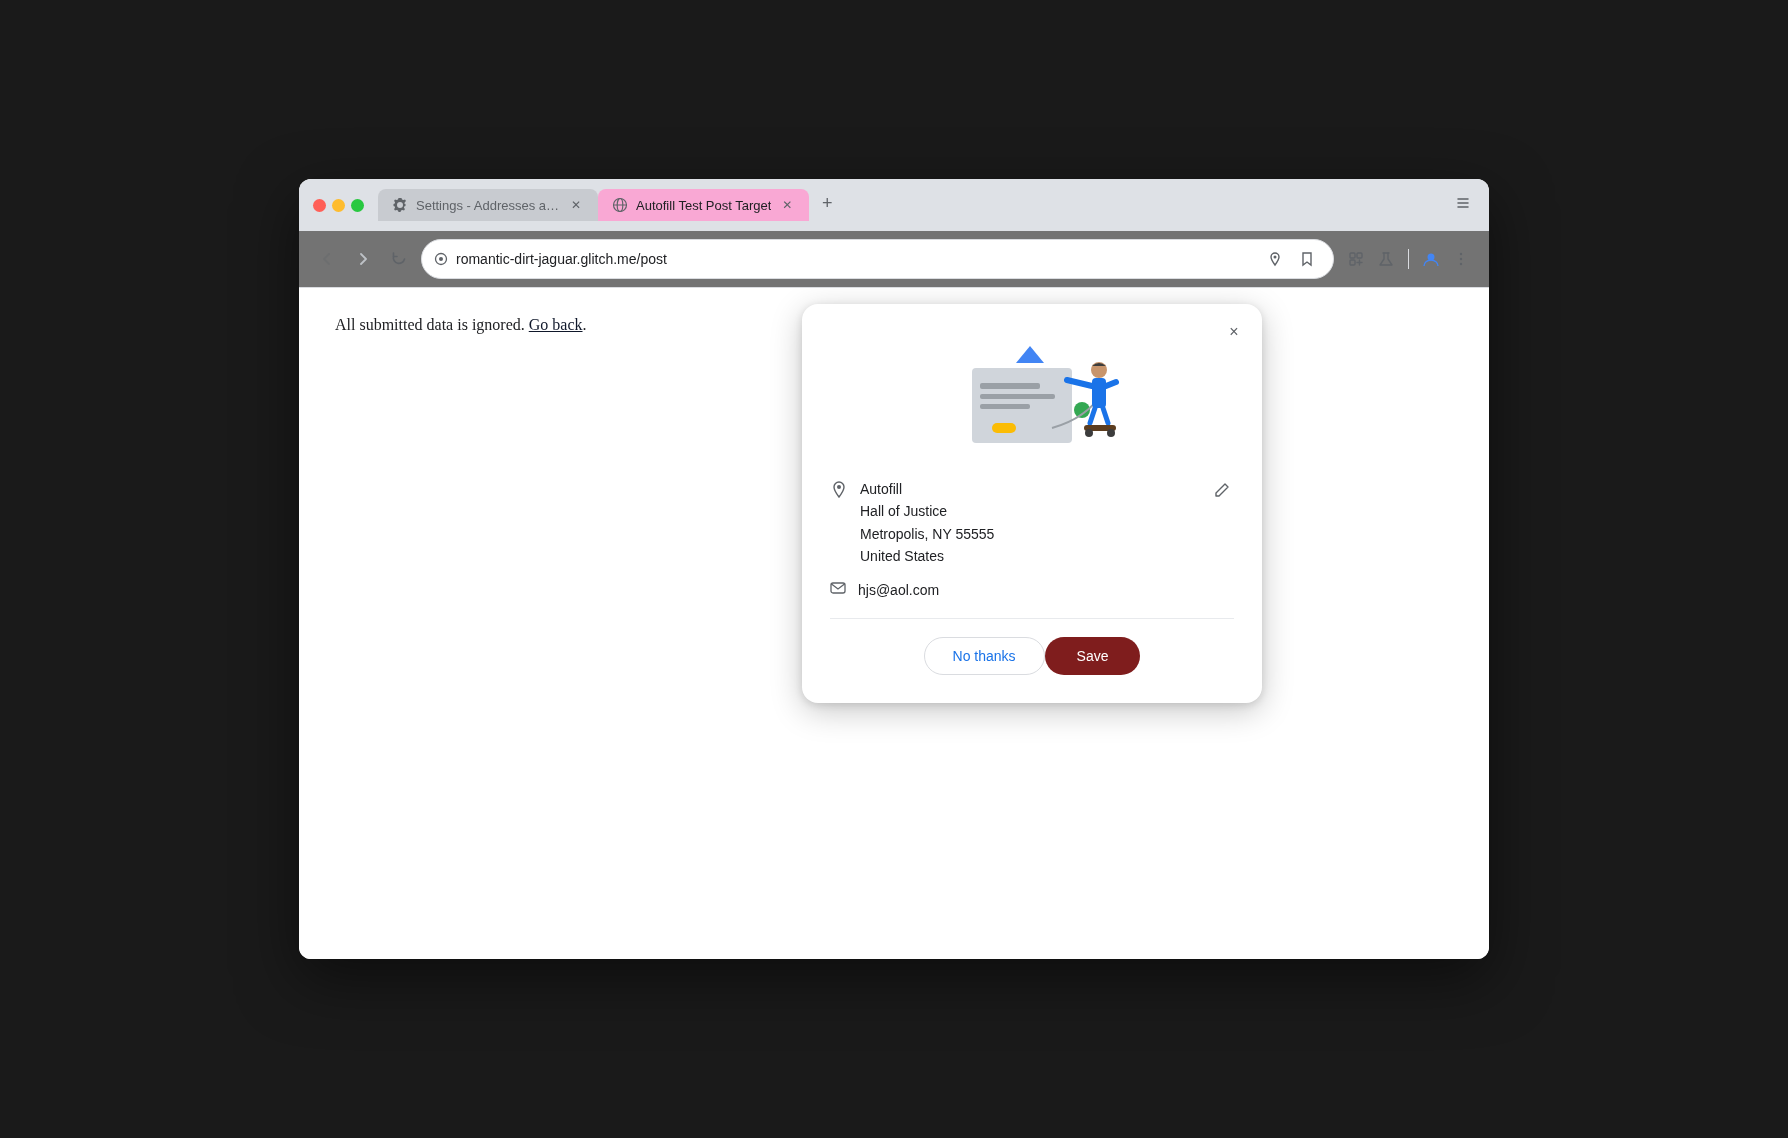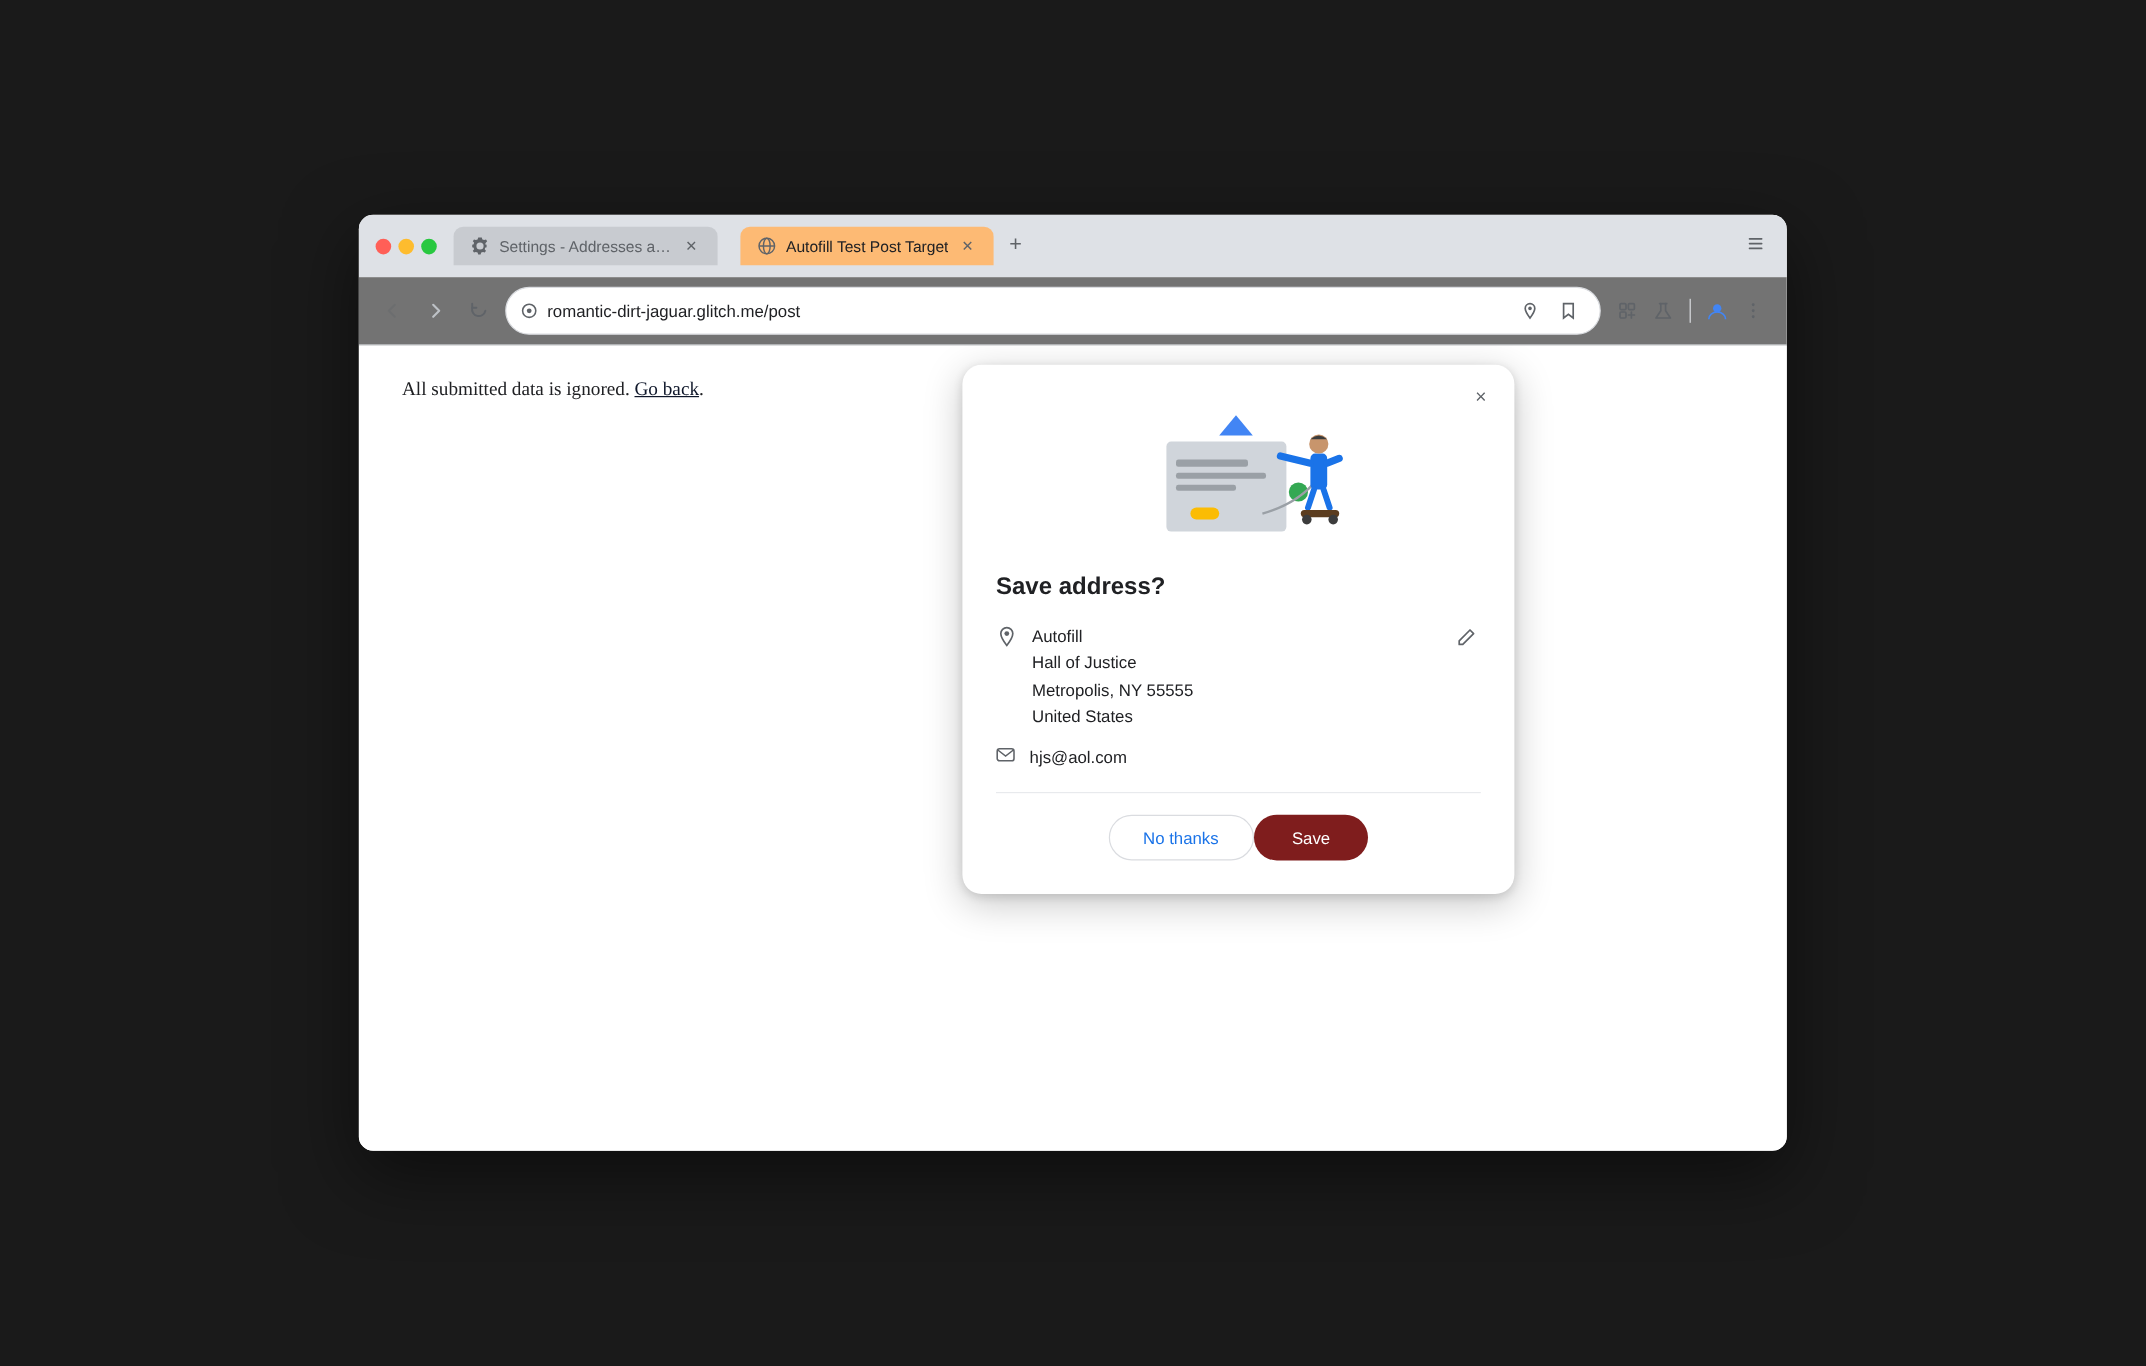--- a/index.html
+++ b/index.html
@@ -75,23 +75,22 @@
       min-width: 160px;
       position: relative;
     }
 
     .tab.inactive {
       background: #c8cbd0;
       color: #5f6368;
     }
 
     .tab.active {
-      background: #fdba74;
+      background: #f9a8d4;
       color: #202124;
-      margin-left: 19px;
     }
 
     .tab-icon {
       width: 16px;
       height: 16px;
       flex-shrink: 0;
     }
 
     .tab-title {
       flex: 1;
@@ -516,21 +515,20 @@
 
           <path d="M203 80 L198 95" stroke="#1a73e8" stroke-width="5" stroke-linecap="round"></path>
           <path d="M211 80 L216 95" stroke="#1a73e8" stroke-width="5" stroke-linecap="round"></path>
 
           <rect x="192" y="97" width="32" height="6" rx="3" fill="#5c3d1f"></rect>
           <circle cx="197" cy="105" r="4" fill="#3c3c3c"></circle>
           <circle cx="219" cy="105" r="4" fill="#3c3c3c"></circle>
         </svg>
       </div>
 
-      <div class="dialog-title">Save address?</div>
 
       <div class="address-info">
         <div class="address-info-icon">
           <svg width="18" height="18" viewBox="0 0 18 18" fill="none">
             <path d="M9 2a5 5 0 015 5c0 3.5-5 10-5 10S4 10.5 4 7a5 5 0 015-5z" stroke="#5f6368" stroke-width="1.4" fill="none"></path>
             <circle cx="9" cy="7" r="2" fill="#5f6368"></circle>
           </svg>
         </div>
         <div class="address-lines">
           <div>Autofill</div>

